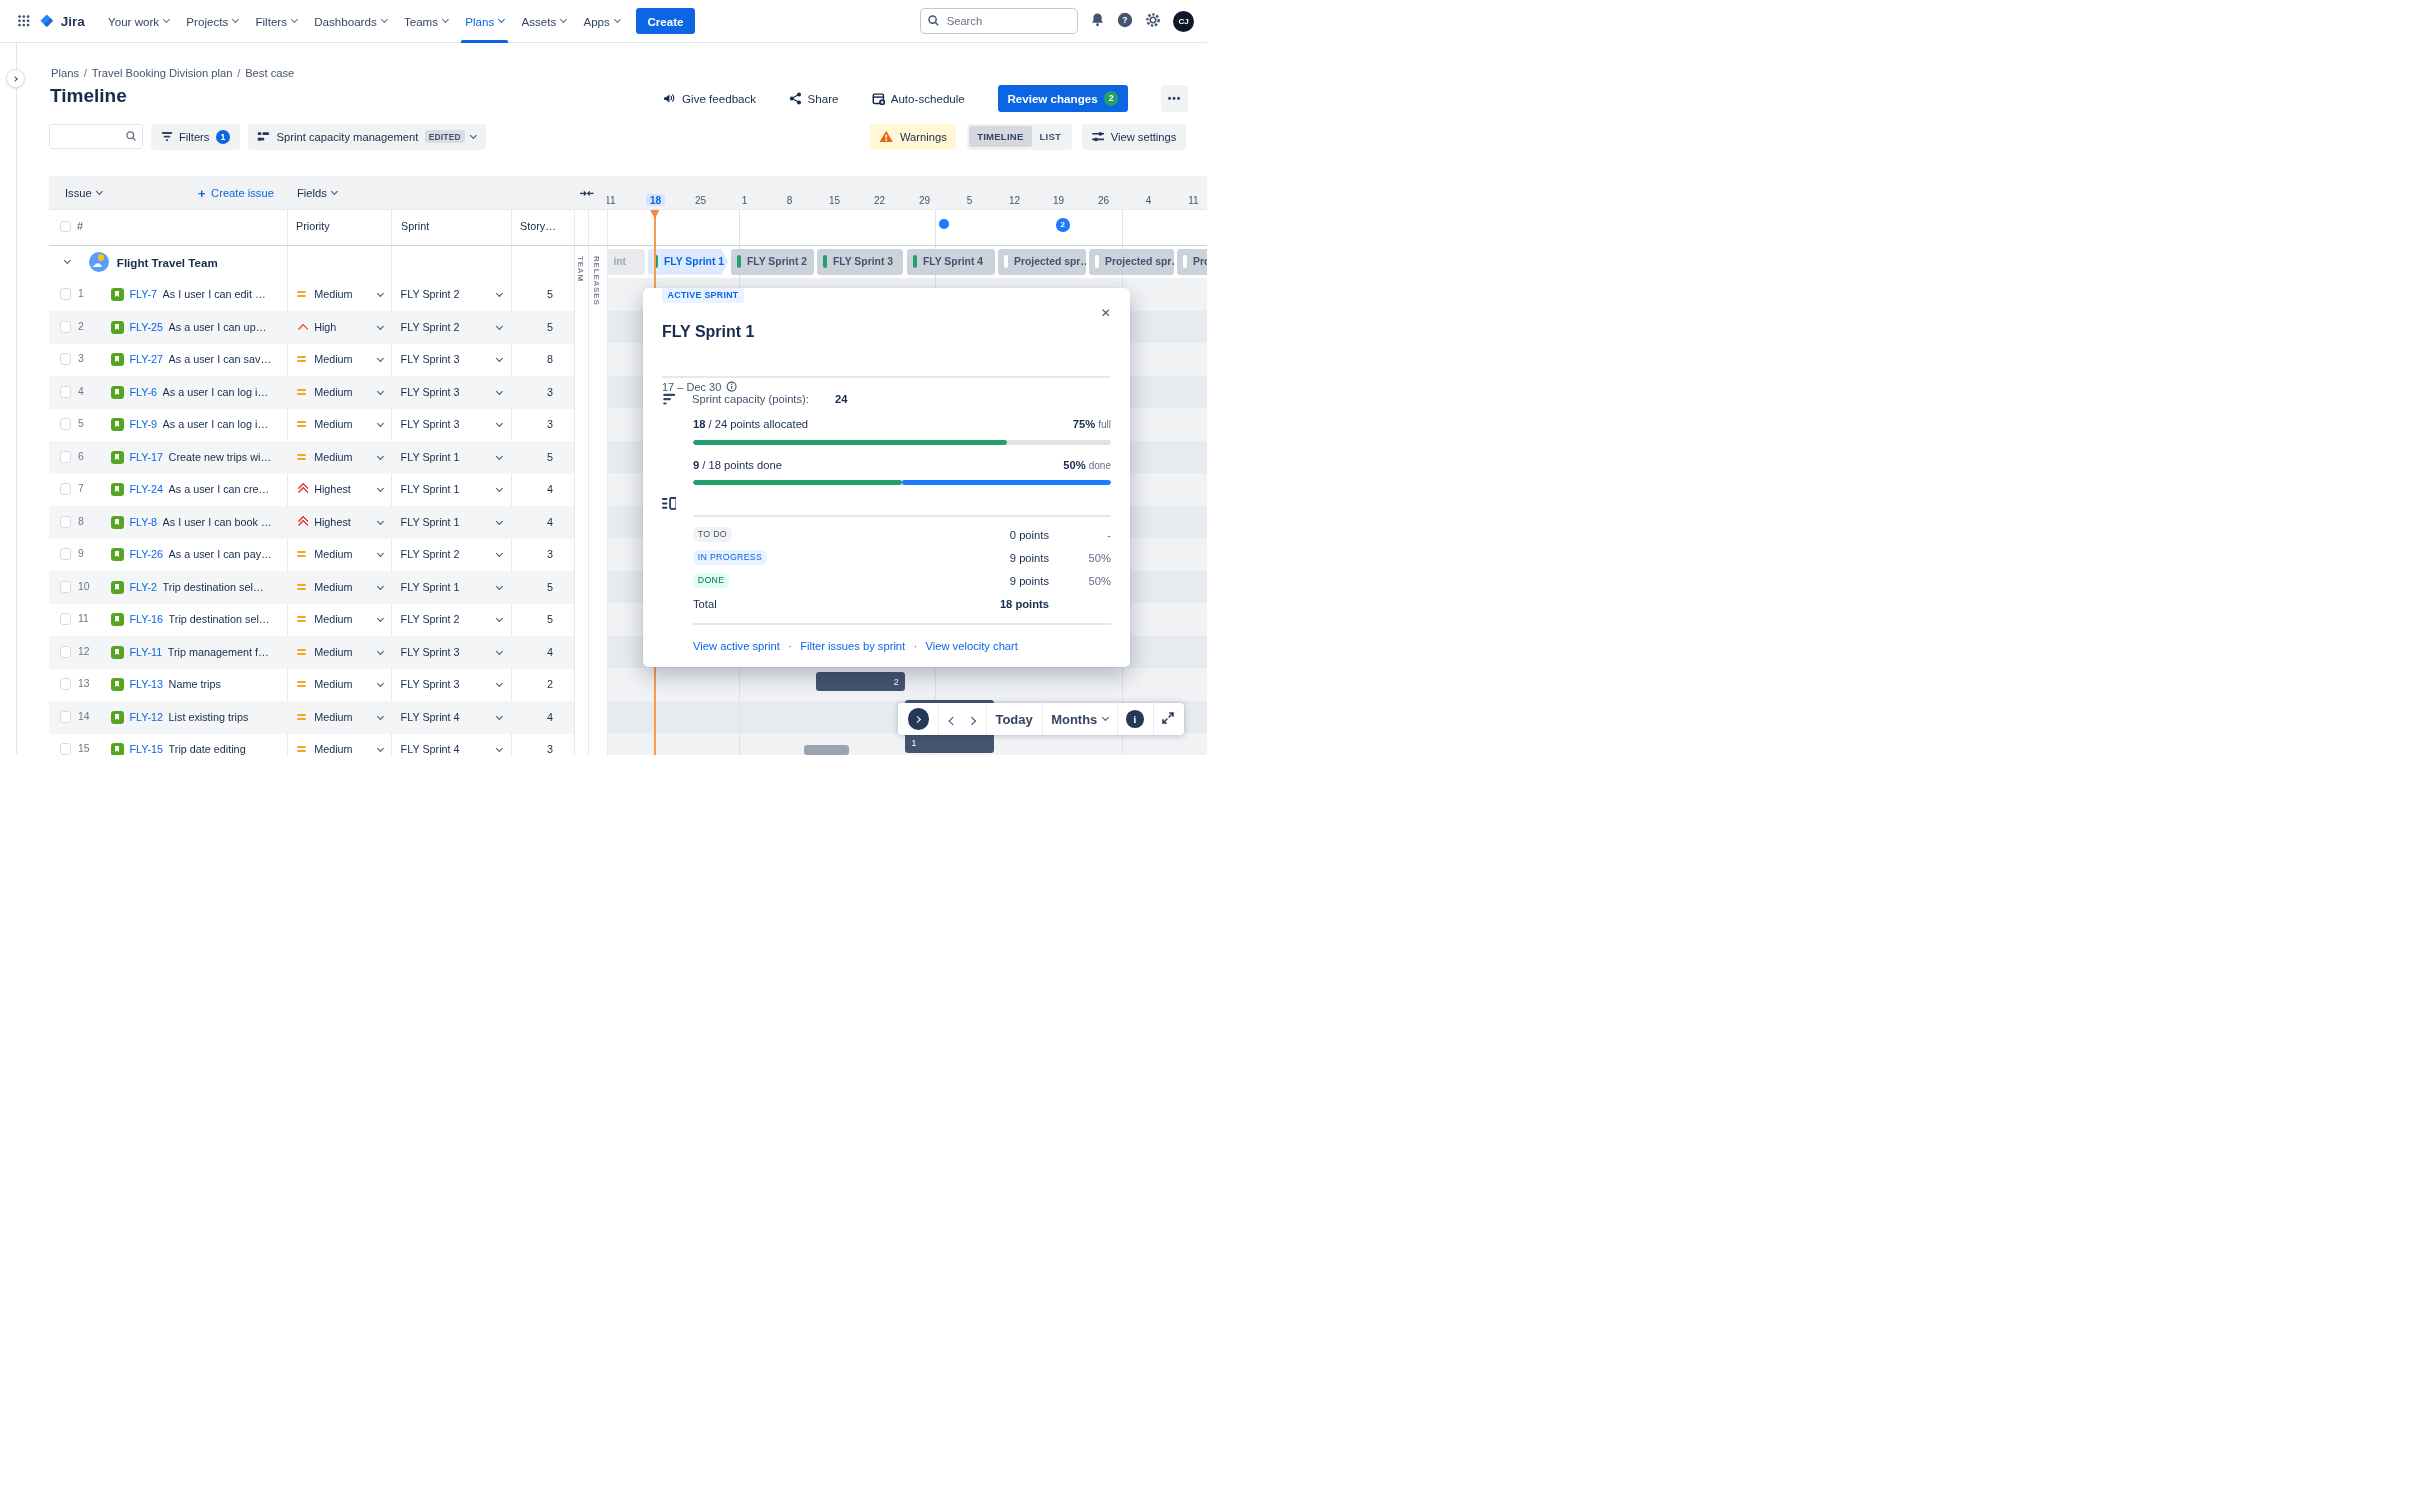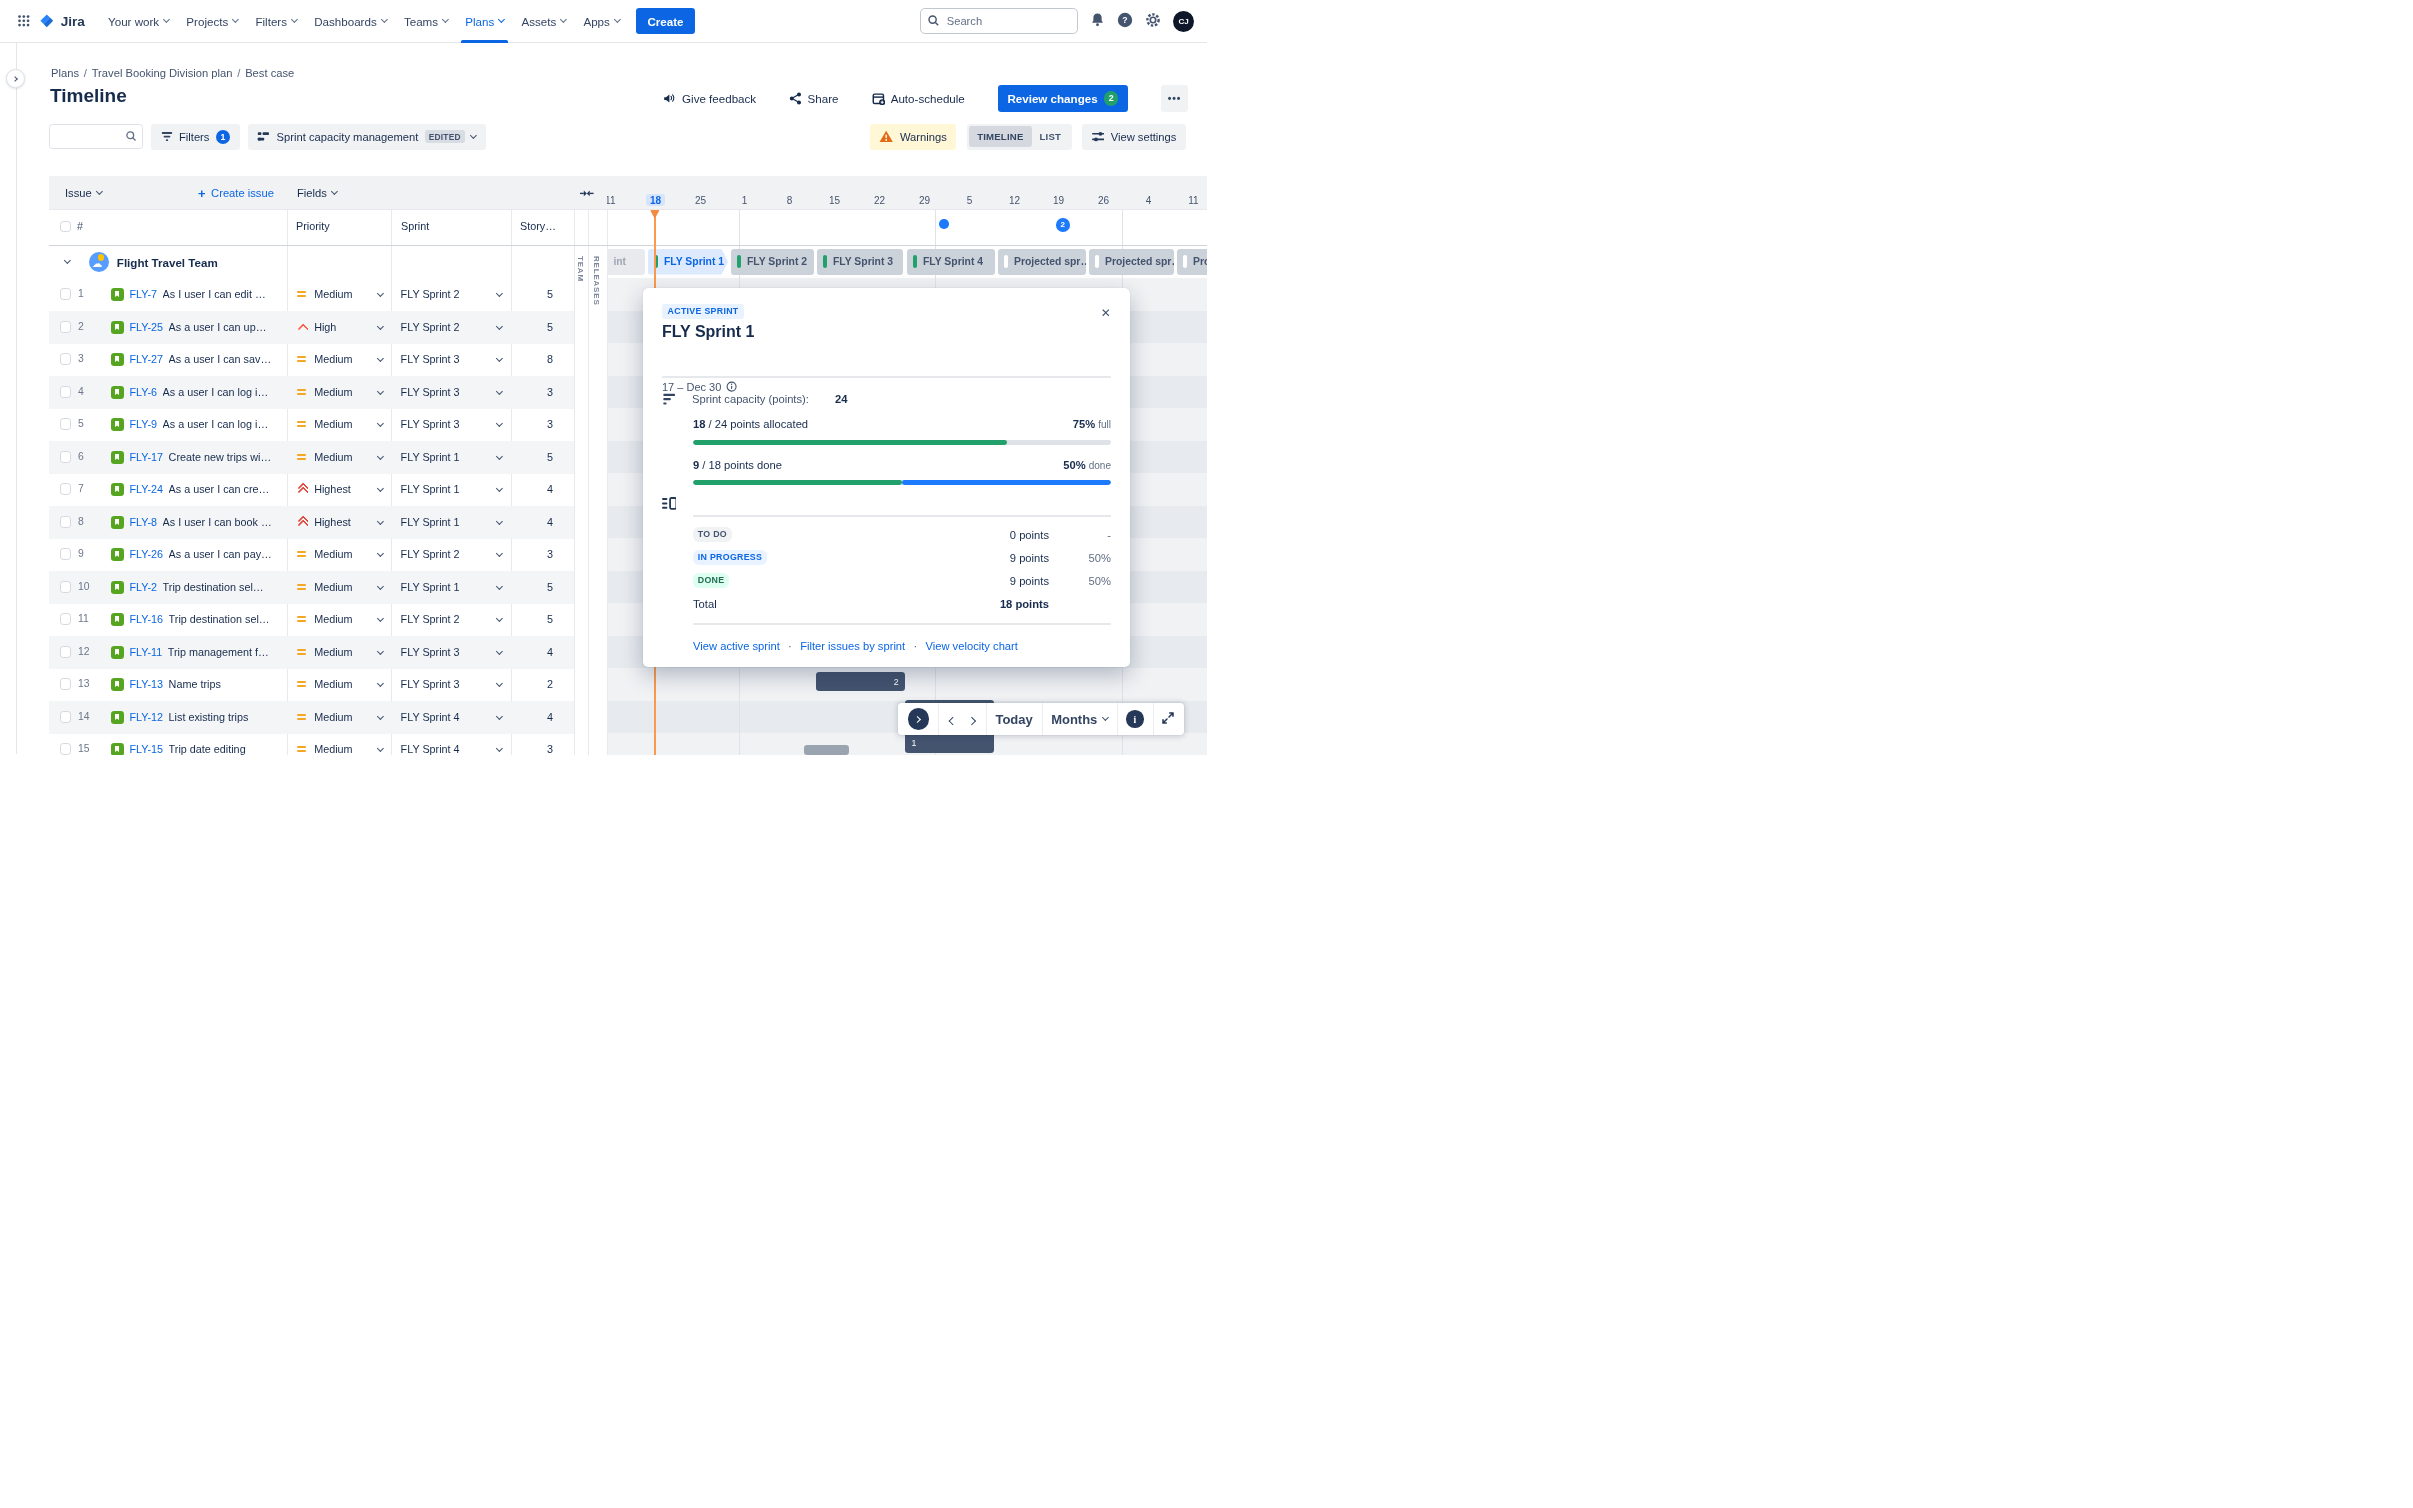--- a/index.html
+++ b/index.html
@@ -179,21 +179,21 @@
     margin-left:19px; overflow:hidden; flex:none;}
   .gavatar .cloud { position:absolute; left:3.2px; top:4.8px; color:#fff; font-size:10.4px;
     font-family:"DejaVu Sans", sans-serif;}
   .gavatar .sun { position:absolute; left:8.8px; top:2.4px; width:6.4px; height:6.4px; border-radius:50%;
     background:#ffc400;}
   .gname { margin-left:8px; font-size:11.6px; font-weight:600; color:#172b4d; }
 
   
   .popup { position:absolute; left:643px; top:112px; width:487px; height:379px; background:#fff;
     border-radius:4.8px; box-shadow:0 8px 22.3px rgba(9,30,66,.28), 0 0 0.8px rgba(9,30,66,.3); z-index:40;}
-  .pbadge { position:absolute; left:19px; top:16px; background:#e9f2ff; color:#0c66e4;
+  .pbadge { position:absolute; left:19px; top:0; background:#e9f2ff; color:#0c66e4;
     font-size:8.8px; font-weight:bold; letter-spacing:0.3px; padding:2.4px 5.6px; border-radius:2.4px;}
   .pclose { position:absolute; right:16px; top:14.4px; font-size:12px; color:#44546f; cursor:pointer;
     padding:3.2px;}
   .ptitle2 { position:absolute; left:19px; top:35px; font-size:16px; font-weight:bold; color:#172b4d;}
   .pdates { position:absolute; left:19px; top:62px; font-size:11px; color:#44546f;
     display:flex; align-items:center; gap:4.8px;margin-top:31px;}
   .phr { position:absolute; left:19px; right:19px; height:1.6px; background:#e6e8ec; border-radius:0.8px;}
   .capicon { position:absolute; left:19px; top:105px; }
   .caplabel { position:absolute; left:49px; top:105px; font-size:11.2px; color:#44546f; }
   .capval { position:absolute; left:192px; top:105px; font-size:11.2px; font-weight:600; color:#172b4d;}
@@ -203,21 +203,21 @@
   .pbar { position:absolute; left:50px; right:19px; height:4.8px; border-radius:2.4px;
     background:#dfe2e7; overflow:hidden; display:flex;}
   .fill-g { height:100%; background:#22a06b; border-radius:2.4px; }
   .fill-b { height:100%; background:#1d7afc; border-radius:2.4px; flex:1;}
   .tabicon { position:absolute; left:19px; top:209px; }
   .ptabs { position:absolute; left:50px; top:205px; display:flex; gap:19px; z-index:2;}
   .ptab { font-size:11.6px; color:#44546f; padding-bottom:7.2px; cursor:pointer;}
   .ptab.active { color:#0c66e4; font-weight:600; border-bottom:2px solid #0c66e4;}
   .tabrule { position:absolute; left:50px; right:19px; top:227px; height:1.6px; background:#e6e8ec;}
   .srow { position:absolute; left:50px; right:19px; height:17.6px; }
-  .sbadge { position:absolute; left:0; top:0; font-size:8.8px; font-weight:bold; letter-spacing:0.3px;
+  .sbadge { position:absolute; left:0; top:0; font-size:8.8px; font-weight:normal; letter-spacing:0.3px;
     padding:2.4px 4.8px; border-radius:6px;}
   .b-todo { background:#f1f2f4; color:#44546f; }
   .b-inprog { background:#e9f2ff; color:#0c66e4; }
   .b-done { background:#dcfff1; color:#216e4e; }
   .spoints { position:absolute; right:62px; top:1.6px; font-size:11.2px; color:#172b4d; }
   .spct { position:absolute; right:0; top:1.6px; font-size:11.2px; color:#626f86; }
   .totrow { position:absolute; left:50px; right:19px; top:310px; font-size:11.2px; color:#172b4d;}
   .totval { position:absolute; right:62px; top:0; font-weight:bold; }
   .plinks { position:absolute; left:50px; top:350px; display:flex; align-items:center; gap:8px;}
   .plink { font-size:11.2px; color:#0c66e4; cursor:pointer; }

